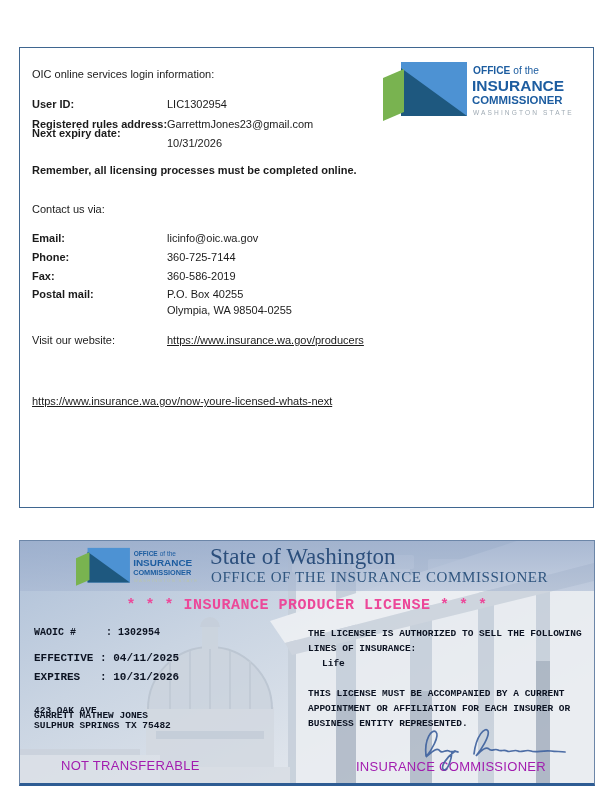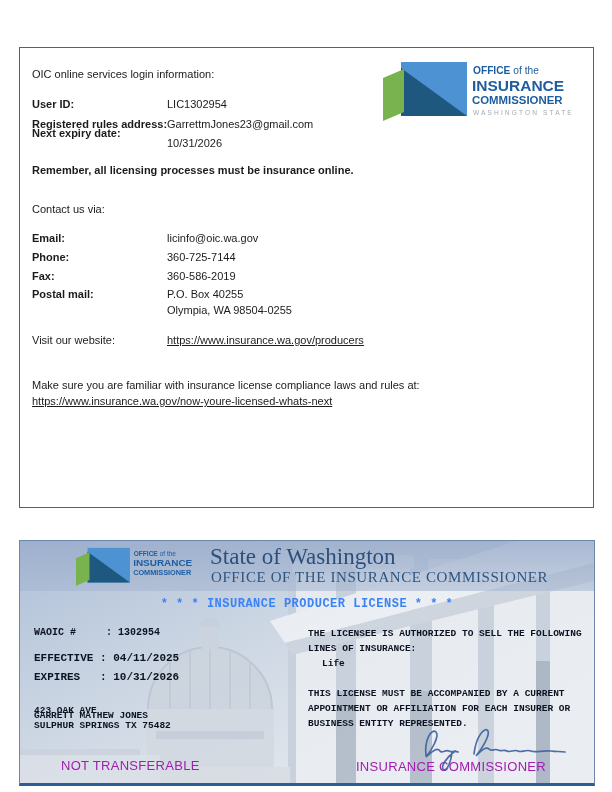--- a/index.html
+++ b/index.html
@@ -38,21 +38,21 @@
     font-size:23px;color:#2c4f7c;white-space:nowrap;
   }
   .office-title{
     position:absolute;left:191px;top:28px;z-index:2;
     font-family:"Liberation Serif","DejaVu Serif",serif;
     font-size:15px;letter-spacing:0.6px;color:#2f557f;white-space:nowrap;
   }
   .mono{font-family:"Liberation Mono","DejaVu Sans Mono",monospace;font-weight:700;color:#0c1322;white-space:pre;position:absolute;z-index:2;}
   .card-title{position:absolute;top:56px;left:0;right:0;text-align:center;z-index:2;
     font-family:"Liberation Mono","DejaVu Sans Mono",monospace;font-weight:700;
-    font-size:12px;letter-spacing:0.5px;color:#3b82f6;white-space:pre;}
+    font-size:15px;letter-spacing:0.5px;color:#ec4899;white-space:pre;}
   .waoic{left:14px;top:86px;font-size:10px;}
   .effective{left:14px;top:111px;font-size:11px;}
   .expires{left:14px;top:130px;font-size:11px;}
   .holder-name{left:14px;top:149px;font-size:9.5px;margin-top:20px;}
   .holder-addr1{left:14px;top:164px;font-size:9.5px;}
   .holder-addr2{left:14px;top:179px;font-size:9.5px;}
   .auth1{left:288px;top:87px;font-size:9.5px;}
   .auth2{left:288px;top:102px;font-size:9.5px;}
   .lines-ins{left:288px;top:117px;font-size:9.5px;margin-left:14px;}
   .req1{left:288px;top:147px;font-size:9.5px;}
@@ -73,41 +73,40 @@
 
   <div class="lbl" style="top:50px">User ID:</div>
   <div class="val" style="top:50px">LIC1302954</div>
 
   <div class="lbl" style="top:70px">Registered rules address:</div>
   <div class="val" style="top:70px">GarrettmJones23@gmail.com</div>
 
   <div class="lbl" style="top:79px">Next expiry date:</div>
   <div class="val" style="top:89px">10/31/2026</div>
 
-  <div class="txt bold" style="top:116px">Remember, all licensing processes must be insurance online.</div>
+  <div class="txt bold" style="top:116px">Remember, all licensing processes must be completed online.</div>
 
   <div class="txt" style="top:155px">Contact us via:</div>
 
   <div class="lbl" style="top:184px">Email:</div>
   <div class="val" style="top:184px">licinfo@oic.wa.gov</div>
 
   <div class="lbl" style="top:203px">Phone:</div>
   <div class="val" style="top:203px">360-725-7144</div>
 
   <div class="lbl" style="top:222px">Fax:</div>
   <div class="val" style="top:222px">360-586-2019</div>
 
   <div class="lbl" style="top:240px">Postal mail:</div>
   <div class="val" style="top:240px">P.O. Box 40255</div>
   <div class="val" style="top:256px">Olympia, WA 98504-0255</div>
 
   <div class="txt" style="top:286px">Visit our website:</div>
   <div class="val link" style="top:286px">https://www.insurance.wa.gov/producers</div>
 
-  <div class="txt" style="top:331px">Make sure you are familiar with insurance license compliance laws and rules at:</div>
   <div class="txt link" style="top:347px">https://www.insurance.wa.gov/now-youre-licensed-whats-next</div>
 </div>
 
 <svg class="logo-top" viewBox="0 0 190 60">
   <rect x="18" y="1" width="66" height="54" fill="#4D92D3"></rect>
   <polygon points="18,7 84,55 18,55" fill="#1E587F"></polygon>
   <polygon points="0,17 21,8 21,51 0,60" fill="#79B350"></polygon>
   <text x="90" y="13" font-size="10.2" font-weight="bold" fill="#1D5DA0"><tspan>OFFICE</tspan><tspan dx="3" font-weight="normal">of the</tspan></text>
   <text x="89" y="30" font-size="15.5" font-weight="bold" fill="#1D5DA0">INSURANCE</text>
   <text x="89" y="43" font-size="11.4" font-weight="bold" fill="#1D5DA0">COMMISSIONER</text>

